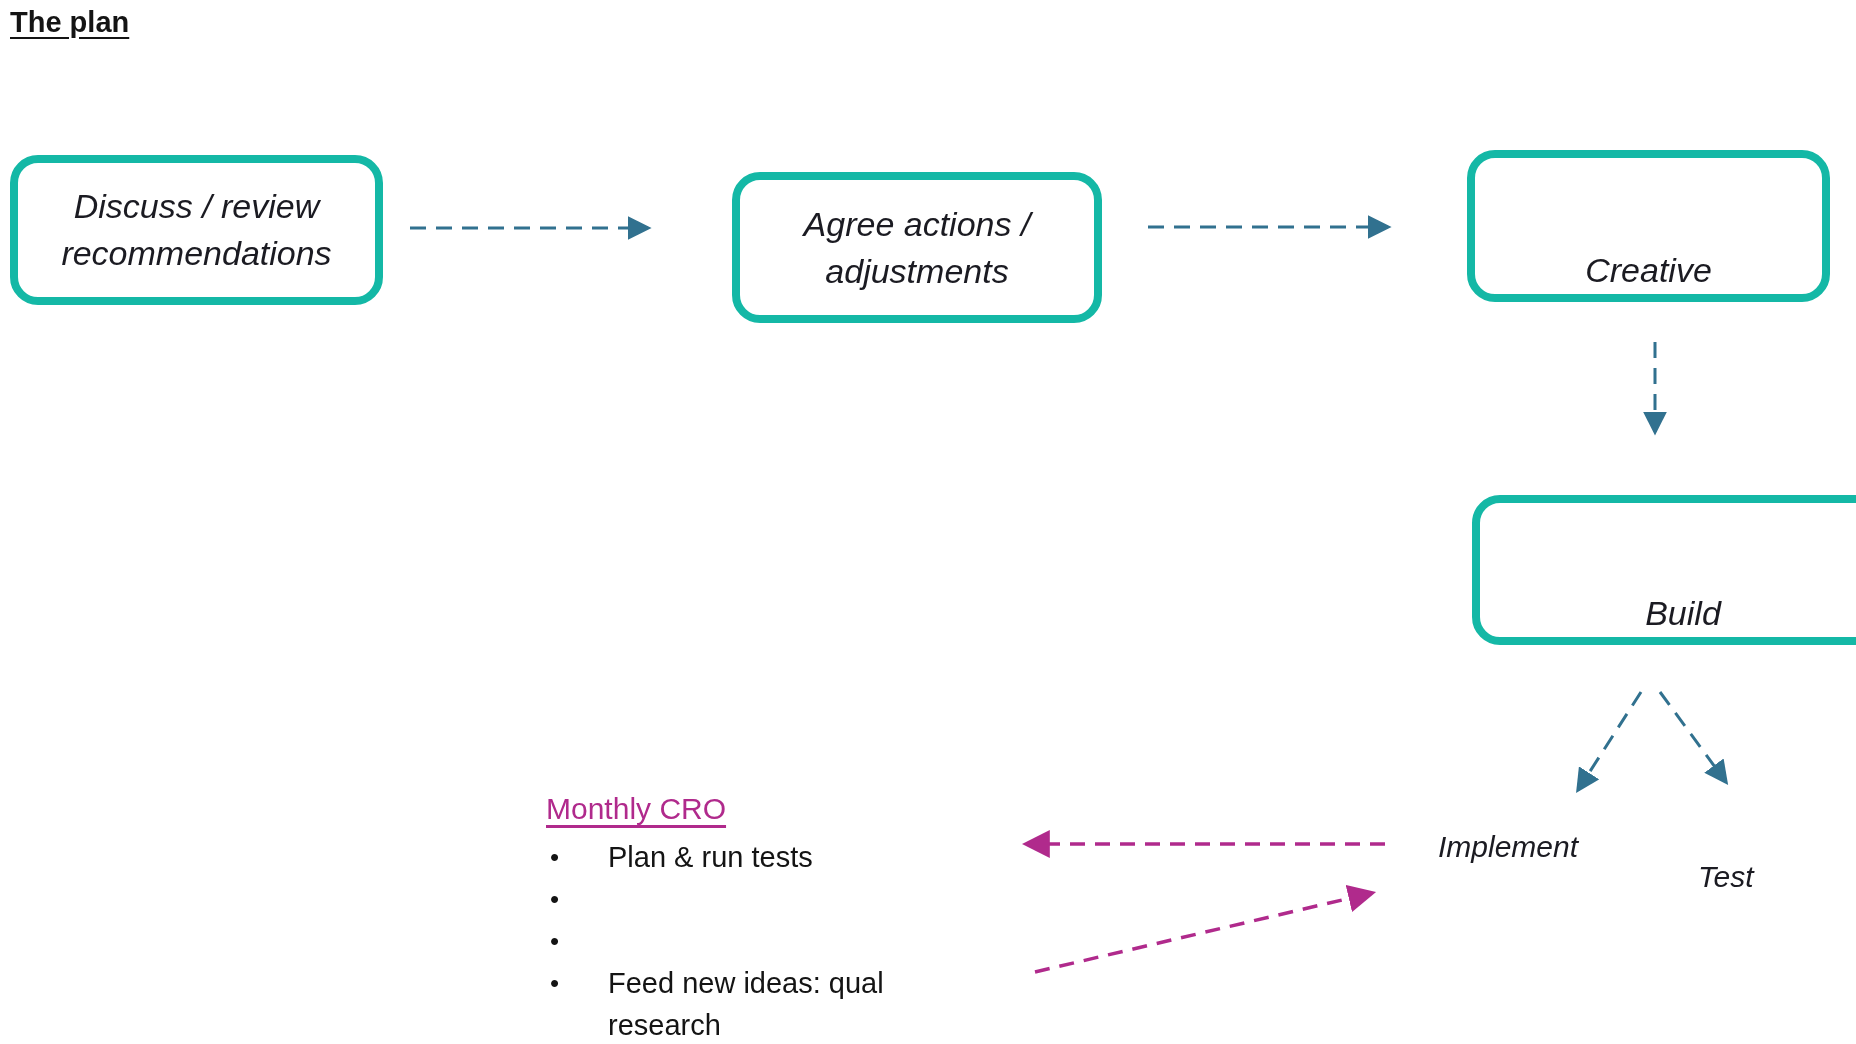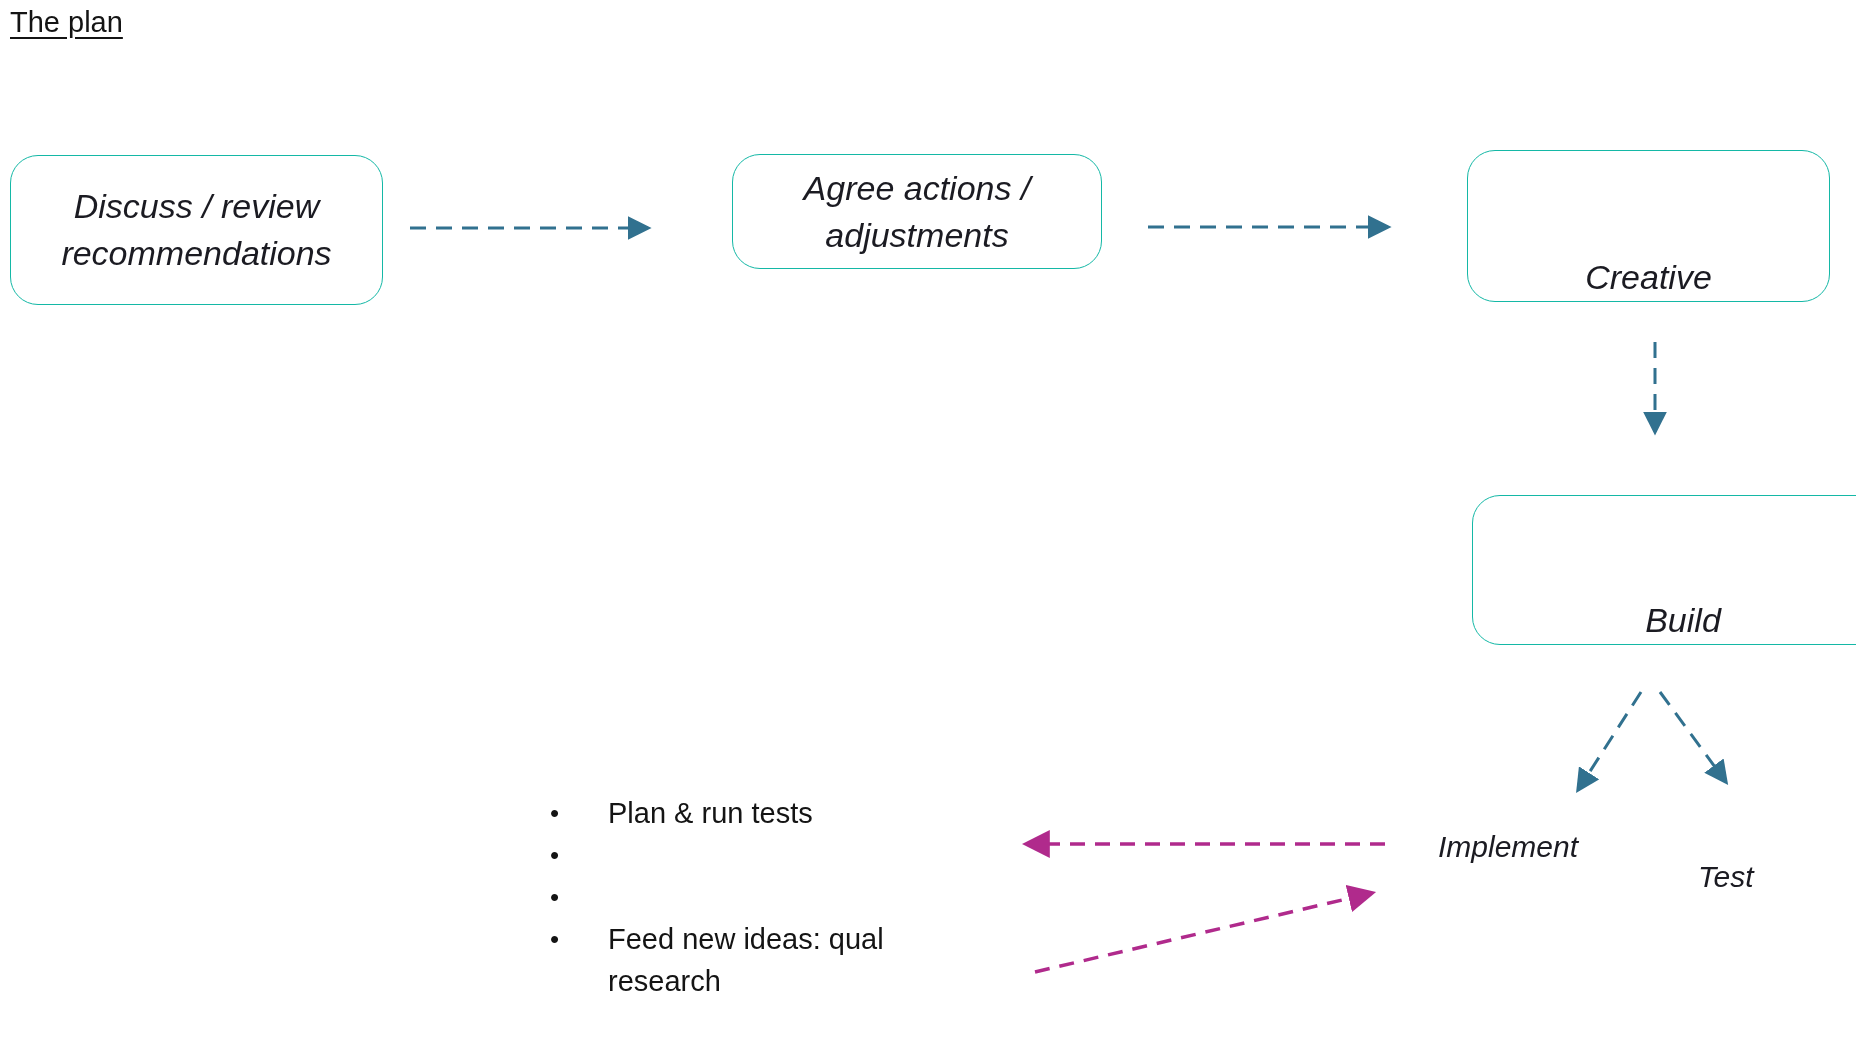--- a/index.html
+++ b/index.html
@@ -13,46 +13,46 @@
     width: 1856px;
     height: 1044px;
     background: #ffffff;
     overflow: hidden;
   }
   .page-title {
     position: absolute;
     left: 10px;
     top: 6px;
     font-size: 29px;
-    font-weight: 400;
+    font-weight: 700;
     color: #141414;
     text-decoration: underline;
     text-underline-offset: 5px;
   }
   .flow-box {
     position: absolute;
-    border: 1px solid #14b8a6;
+    border: 8px solid #14b8a6;
     border-radius: 28px;
     background: #ffffff;
     display: flex;
     align-items: center;
     justify-content: center;
     text-align: center;
     font-style: italic;
     font-size: 34px;
     line-height: 1.38;
     color: #1b1b22;
     padding: 0 26px;
   }
   .flow-box.top-label {
     align-items: flex-end;
     padding-top: 20px;
   }
   #box-discuss  { left: 10px;   top: 155px; width: 373px; height: 150px; }
-  #box-agree    { left: 732px;  top: 154px; width: 370px; height: 115px; }
+  #box-agree    { left: 732px;  top: 172px; width: 370px; height: 151px; }
   #box-creative { left: 1467px; top: 150px; width: 363px; height: 152px; }
   #box-build    { left: 1472px; top: 495px; width: 422px; height: 150px; }
 
   .outcome-label {
     position: absolute;
     font-style: italic;
     font-size: 30px;
     color: #1b1b22;
     text-align: left;
   }
@@ -117,20 +117,21 @@
   </div>
 
   <div class="flow-box top-label" id="box-build">
     <span>Build</span>
   </div>
 
   <div class="outcome-label" id="label-implement">Implement</div>
   <div class="outcome-label" id="label-test">Test</div>
 
   <div class="cro-section">
+    <div class="cro-heading">Monthly CRO</div>
     <ul class="cro-list">
       <li>
         <span class="dot">•</span>
         <span class="li-text">Plan &amp; run tests</span>
       </li>
       <li>
         <span class="dot">•</span>
       </li>
       <li>
         <span class="dot">•</span>

